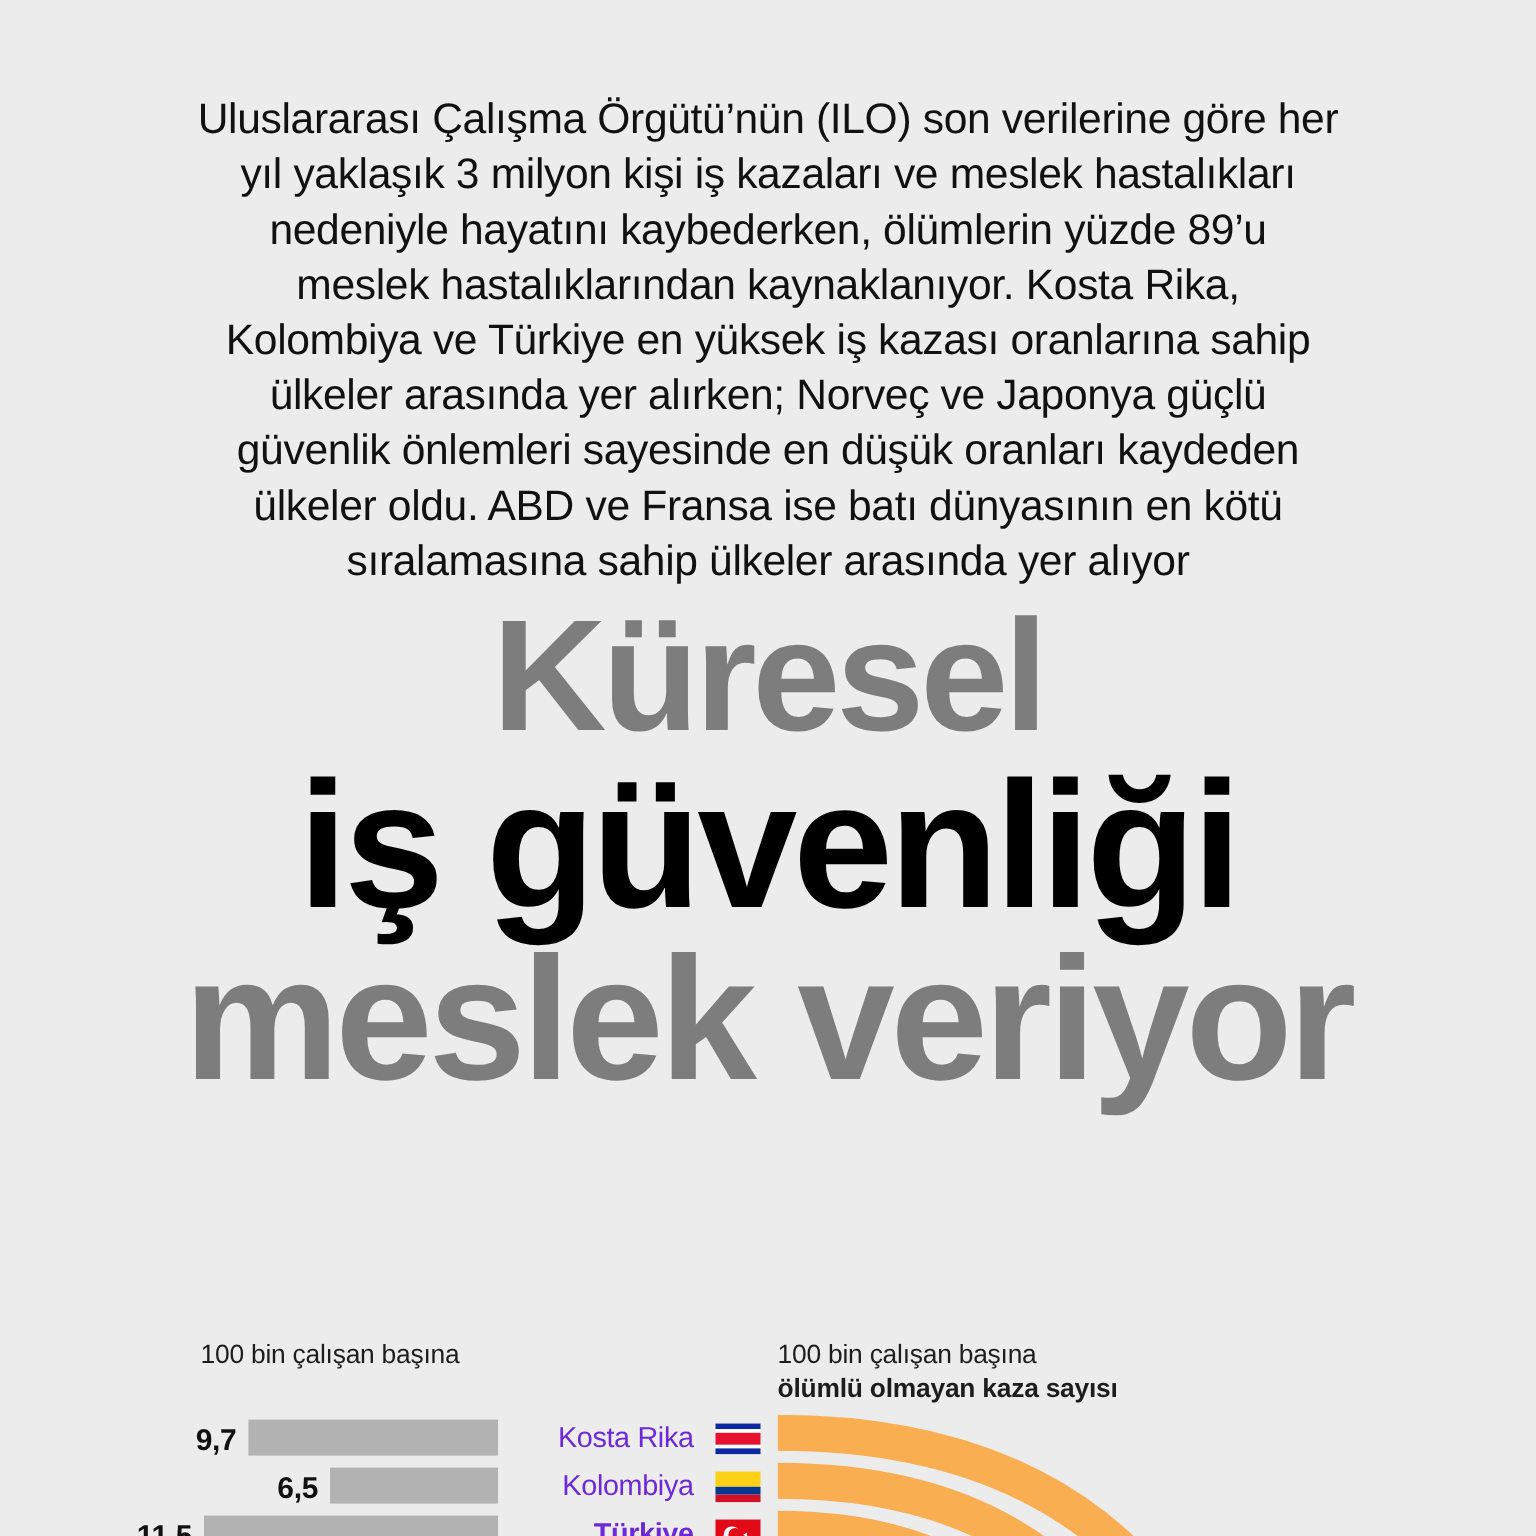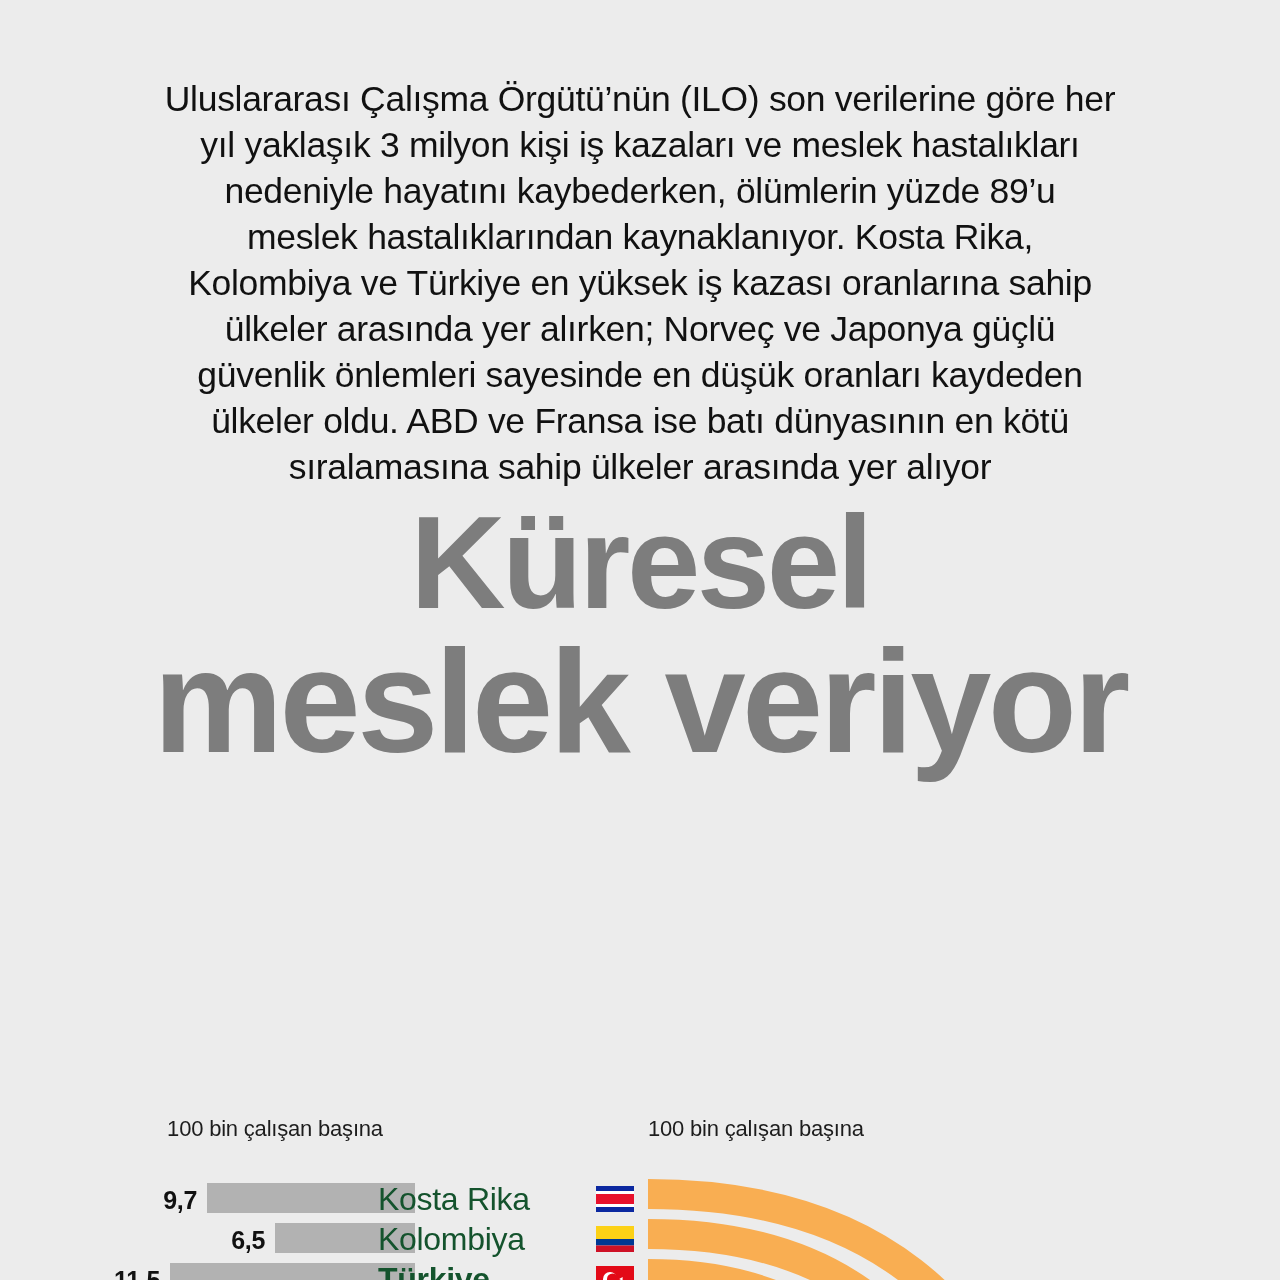--- a/index.html
+++ b/index.html
@@ -119,23 +119,23 @@
     position: absolute;
     top: 0;
     height: 30px;
     background: #b2b2b2;
   }
 
   .country {
     position: absolute;
     top: 1px;
     width: 200px;
-    text-align: left;
-    font-size: 32px;
-    color: #14532d;
+    text-align: right;
+    font-size: 24px;
+    color: #6d28d9;
     letter-spacing: -0.3px;
     line-height: 30px;
   }
   .country.bold { font-weight: 700; }
 
   .flag {
     position: absolute;
     top: 3px;
     width: 38px;
     height: 26px;
@@ -163,31 +163,33 @@
 nedeniyle hayatını kaybederken, ölümlerin yüzde 89’u
 meslek hastalıklarından kaynaklanıyor. Kosta Rika,
 Kolombiya ve Türkiye en yüksek iş kazası oranlarına sahip
 ülkeler arasında yer alırken; Norveç ve Japonya güçlü
 güvenlik önlemleri sayesinde en düşük oranları kaydeden
 ülkeler oldu. ABD ve Fransa ise batı dünyasının en kötü
 sıralamasına sahip ülkeler arasında yer alıyor</div>
 
   <div class="headline">
     <span class="hl-line hl-1">Küresel</span>
+    <span class="hl-line hl-2">iş güvenliği</span>
     <span class="hl-line hl-3">meslek veriyor</span>
   </div>
 
   <div class="charts">
 
     <div class="panel-title left">
       <span class="t-reg">100 bin çalışan başına</span>
     </div>
 
     <div class="panel-title right">
       <span class="t-reg">100 bin çalışan başına</span>
+      <span class="t-bold">ölümlü olmayan kaza sayısı</span>
     </div>
 
     <svg class="arc-layer" viewBox="0 0 1280 185" preserveAspectRatio="none">
       <defs>
         <clipPath id="arcClip">
           <rect x="648" y="84" width="632" height="101"></rect>
         </clipPath>
       </defs>
       <g clip-path="url(#arcClip)" fill="none" stroke="#f9ae52" stroke-width="30">
         <path d="M 648 99 C 860 99 1010 200 1040 420"></path>

